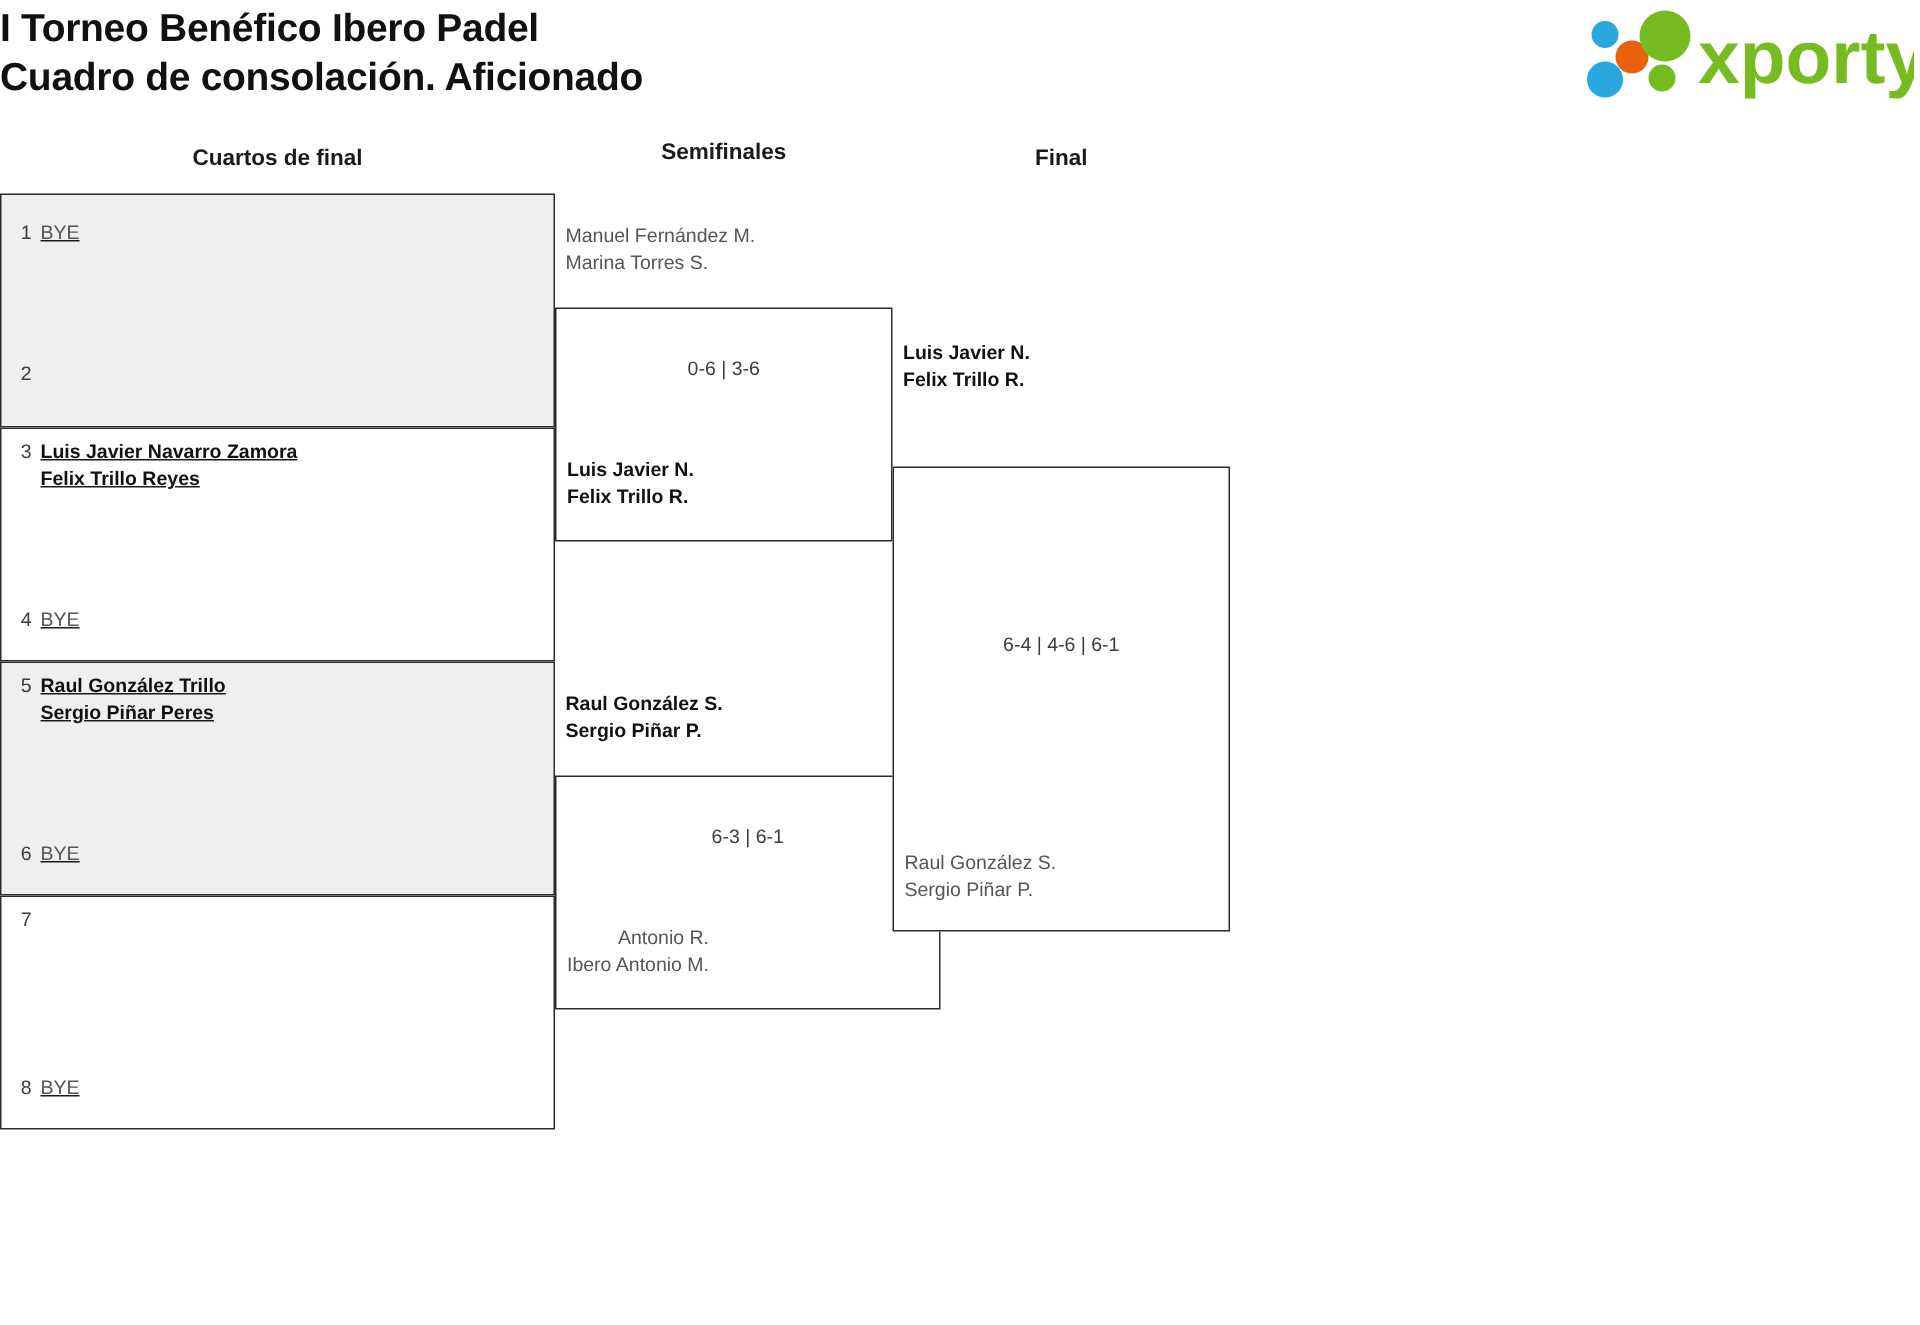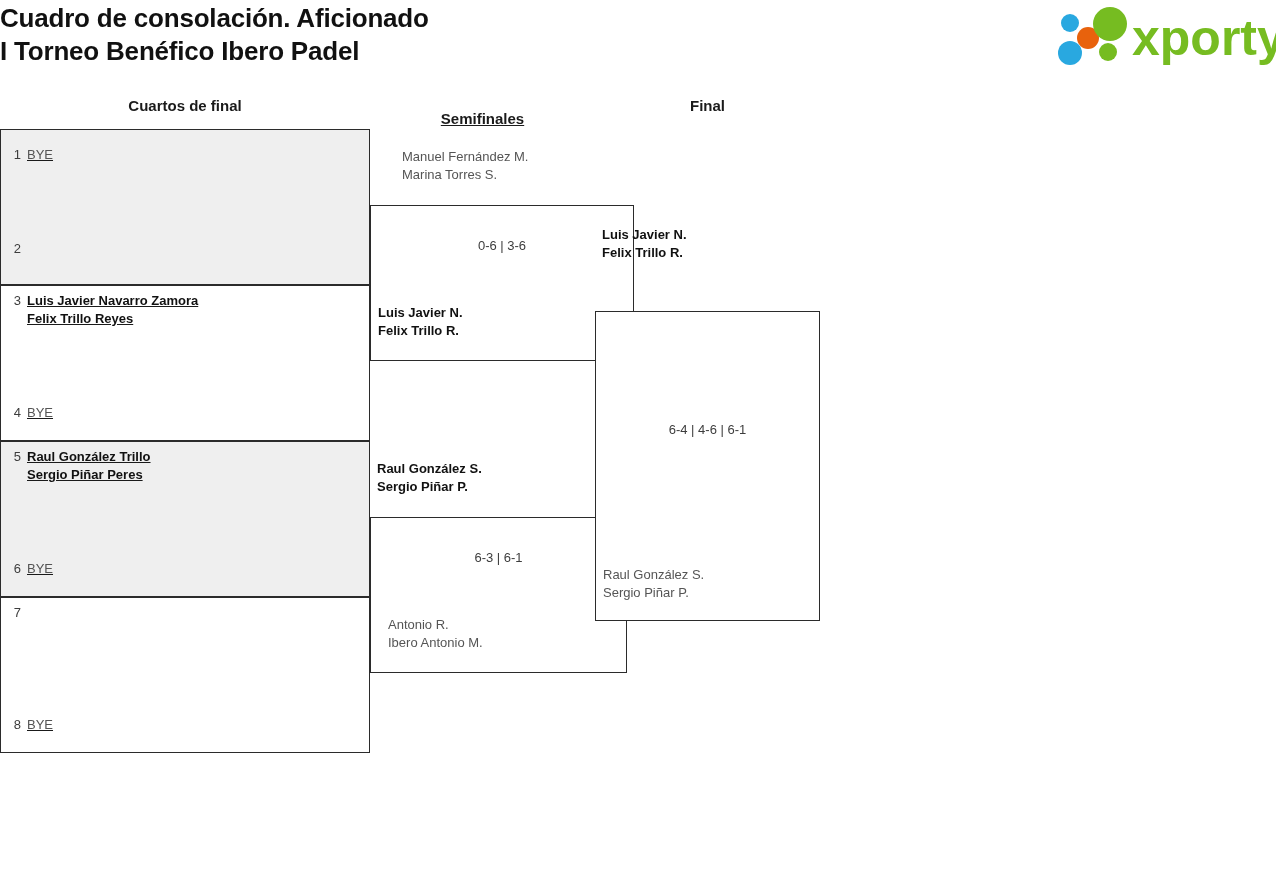--- a/index.html
+++ b/index.html
@@ -25,21 +25,21 @@
   
   .logo { position: absolute; left: 1052px; top: 5px; width: 224px; height: 62px; }
   .logo svg { display: block; }
 
   
   .round-head {
     position: absolute; font-size: 15px; font-weight: bold; color: #1a1a1a;
     text-align: center; line-height: 18px;
   }
   #rh0 { left: 0px;   top: 97px; width: 370px; }
-  #rh1 { left: 370px; top: 110px; width: 225px; text-decoration: underline; }
+  #rh1 { left: 370px; top: 93px; width: 225px; }
   #rh2 { left: 595px; top: 97px; width: 225px; }
 
   
   .bracket { position: absolute; left: 0; top: 0; width: 1280px; height: 883px; }
 
   .match {
     position: absolute;
     border: 1px solid #2b2b2b;
     background: #ffffff;
   }
@@ -72,22 +72,22 @@
     position: absolute; width: 100%; text-align: center;
     font-size: 13px; color: #3d3d3d; line-height: 16px;
   }
 </style>
 </head>
 <body>
 
 <div id="page">
 
   <div class="title-block">
+    <div class="title-line">I Torneo Benéfico Ibero Padel</div>
     <div class="title-line">Cuadro de consolación. Aficionado</div>
-    <div class="title-line">I Torneo Benéfico Ibero Padel</div>
   </div>
 
   <div class="logo">
     <svg width="224" height="62" viewBox="0 0 224 62" xmlns="http://www.w3.org/2000/svg">
       <circle cx="18" cy="18" r="9" fill="#29a8e0"></circle>
       <circle cx="36" cy="33" r="11" fill="#e8620c"></circle>
       <circle cx="18" cy="48" r="12" fill="#29a8e0"></circle>
       <circle cx="58" cy="19" r="17" fill="#76bc21"></circle>
       <circle cx="56" cy="47" r="9" fill="#76bc21"></circle>
       <text x="80" y="50" font-family="Liberation Sans, sans-serif" font-size="50" font-weight="bold" fill="#76bc21">xporty</text>
@@ -149,39 +149,39 @@
         <span class="seed">7</span>
       </div>
       <div class="slot" style="top:118px;">
         <span class="seed">8</span>
         <span class="names">
           <span class="ln lose">BYE</span>
         </span>
       </div>
     </div>
 
-    <div class="adv" style="left:377px; top:148px;margin-left:25px;">
+    <div class="adv" style="left:377px; top:148px;">
       <span class="ln lose">Manuel Fernández M.</span>
       <span class="ln lose">Marina Torres S.</span>
     </div>
-    <div class="match" style="left:370px; top:205px; width:264px; height:156px;">
+    <div class="match" style="left:370px; top:205px; width:225px; height:156px;">
       <div class="score" style="top:32px;">0-6 | 3-6</div>
       <div class="adv" style="left:7px; top:98px;">
         <span class="ln win">Luis Javier N.</span>
         <span class="ln win">Felix Trillo R.</span>
       </div>
     </div>
 
     <div class="adv" style="left:377px; top:460px;">
       <span class="ln win">Raul González S.</span>
       <span class="ln win">Sergio Piñar P.</span>
     </div>
     <div class="match" style="left:370px; top:517px; width:257px; height:156px;">
       <div class="score" style="top:32px;">6-3 | 6-1</div>
-      <div class="adv" style="left:17px; top:98px;">
+      <div class="adv" style="left:7px; top:98px;text-align:right;">
         <span class="ln lose">Antonio R.</span>
         <span class="ln lose">Ibero Antonio M.</span>
       </div>
     </div>
 
     <div class="adv" style="left:602px; top:226px;">
       <span class="ln win">Luis Javier N.</span>
       <span class="ln win">Felix Trillo R.</span>
     </div>
     <div class="match" style="left:595px; top:283px; width:225px; height:310px;margin-top:28px;">

